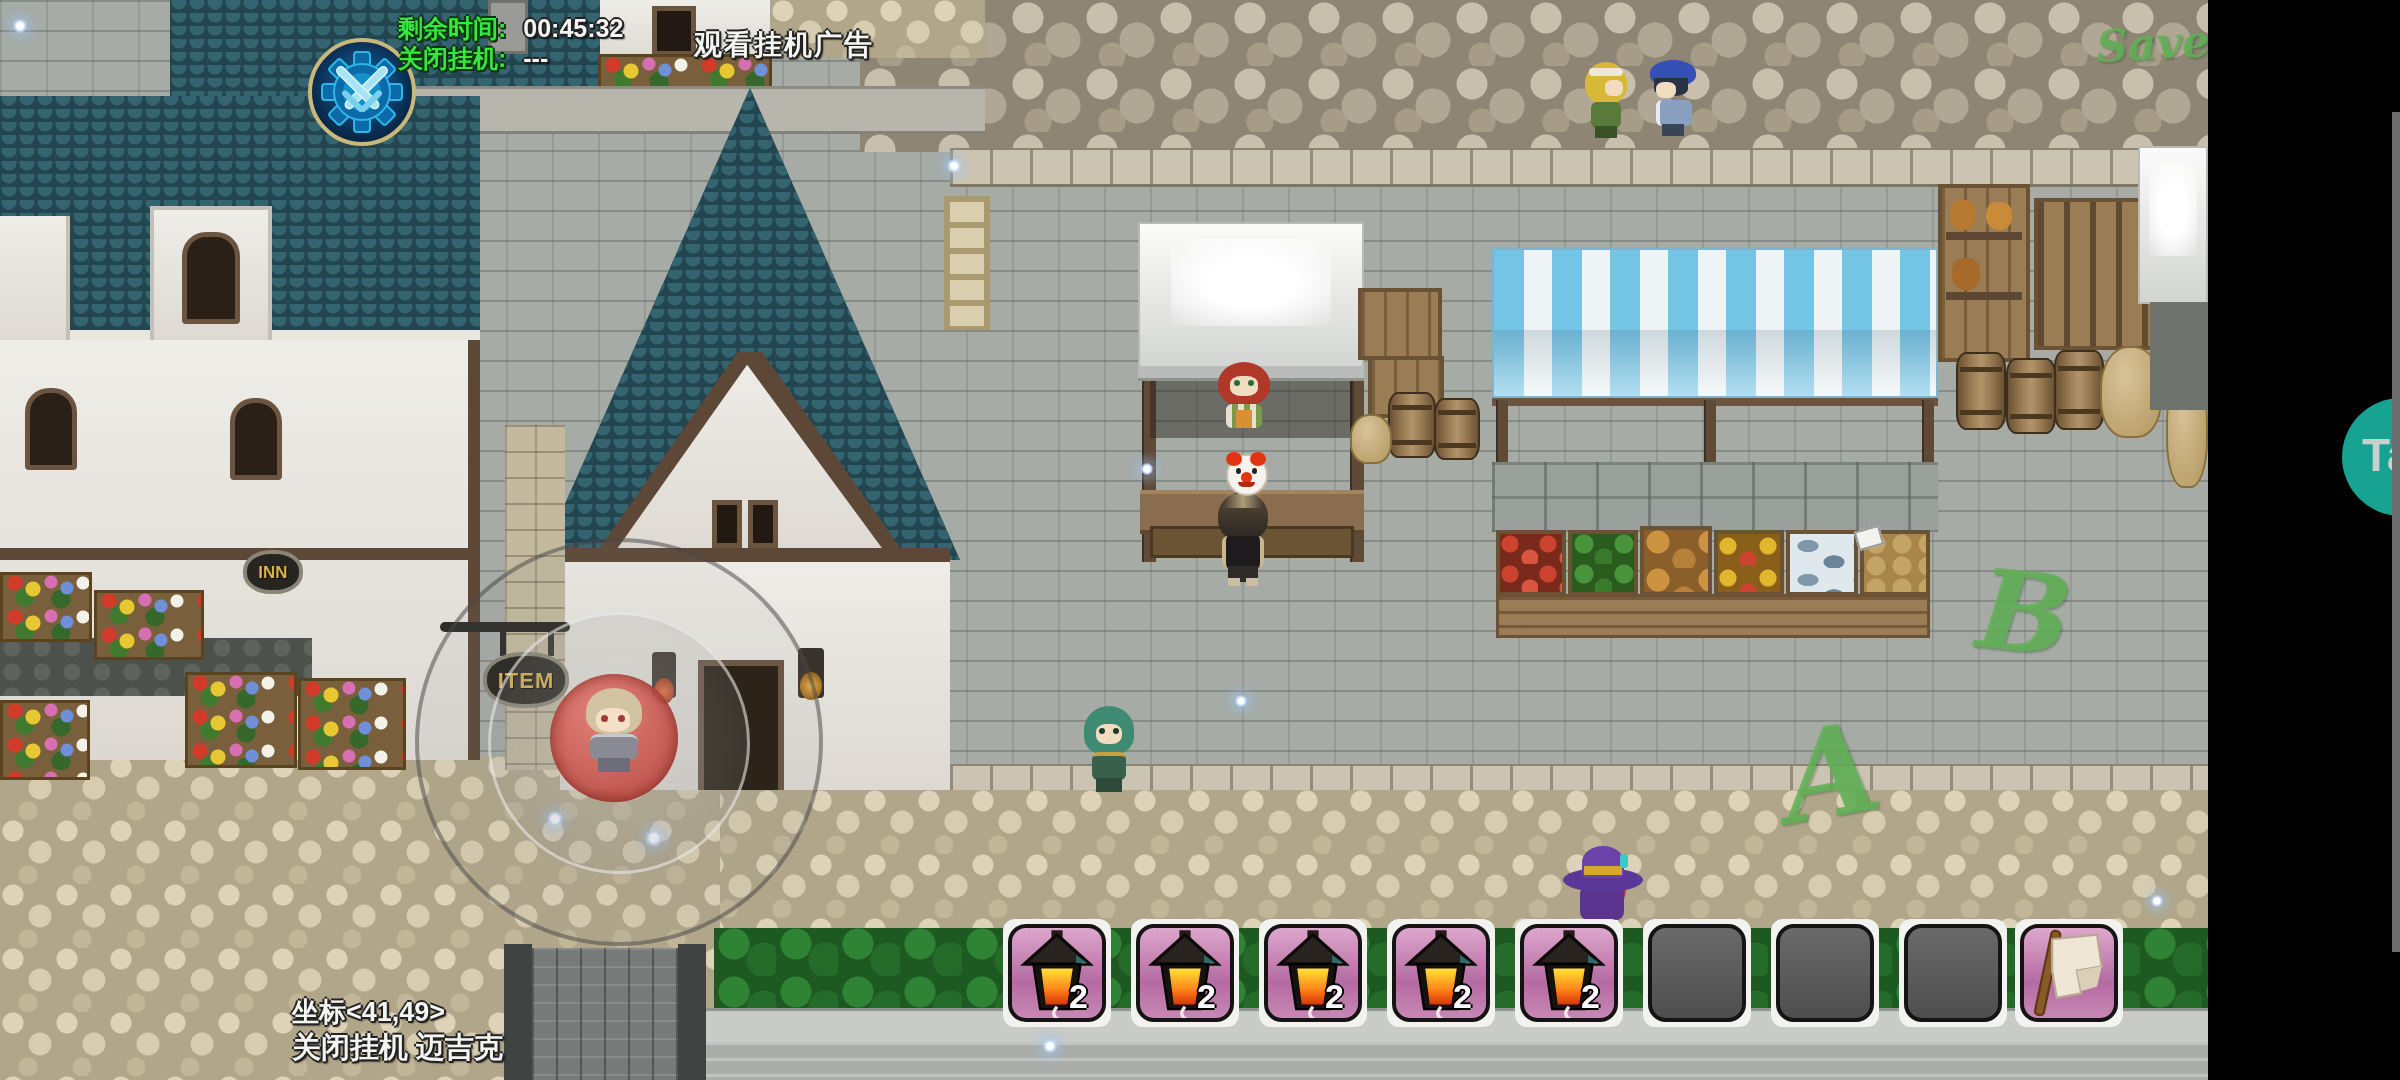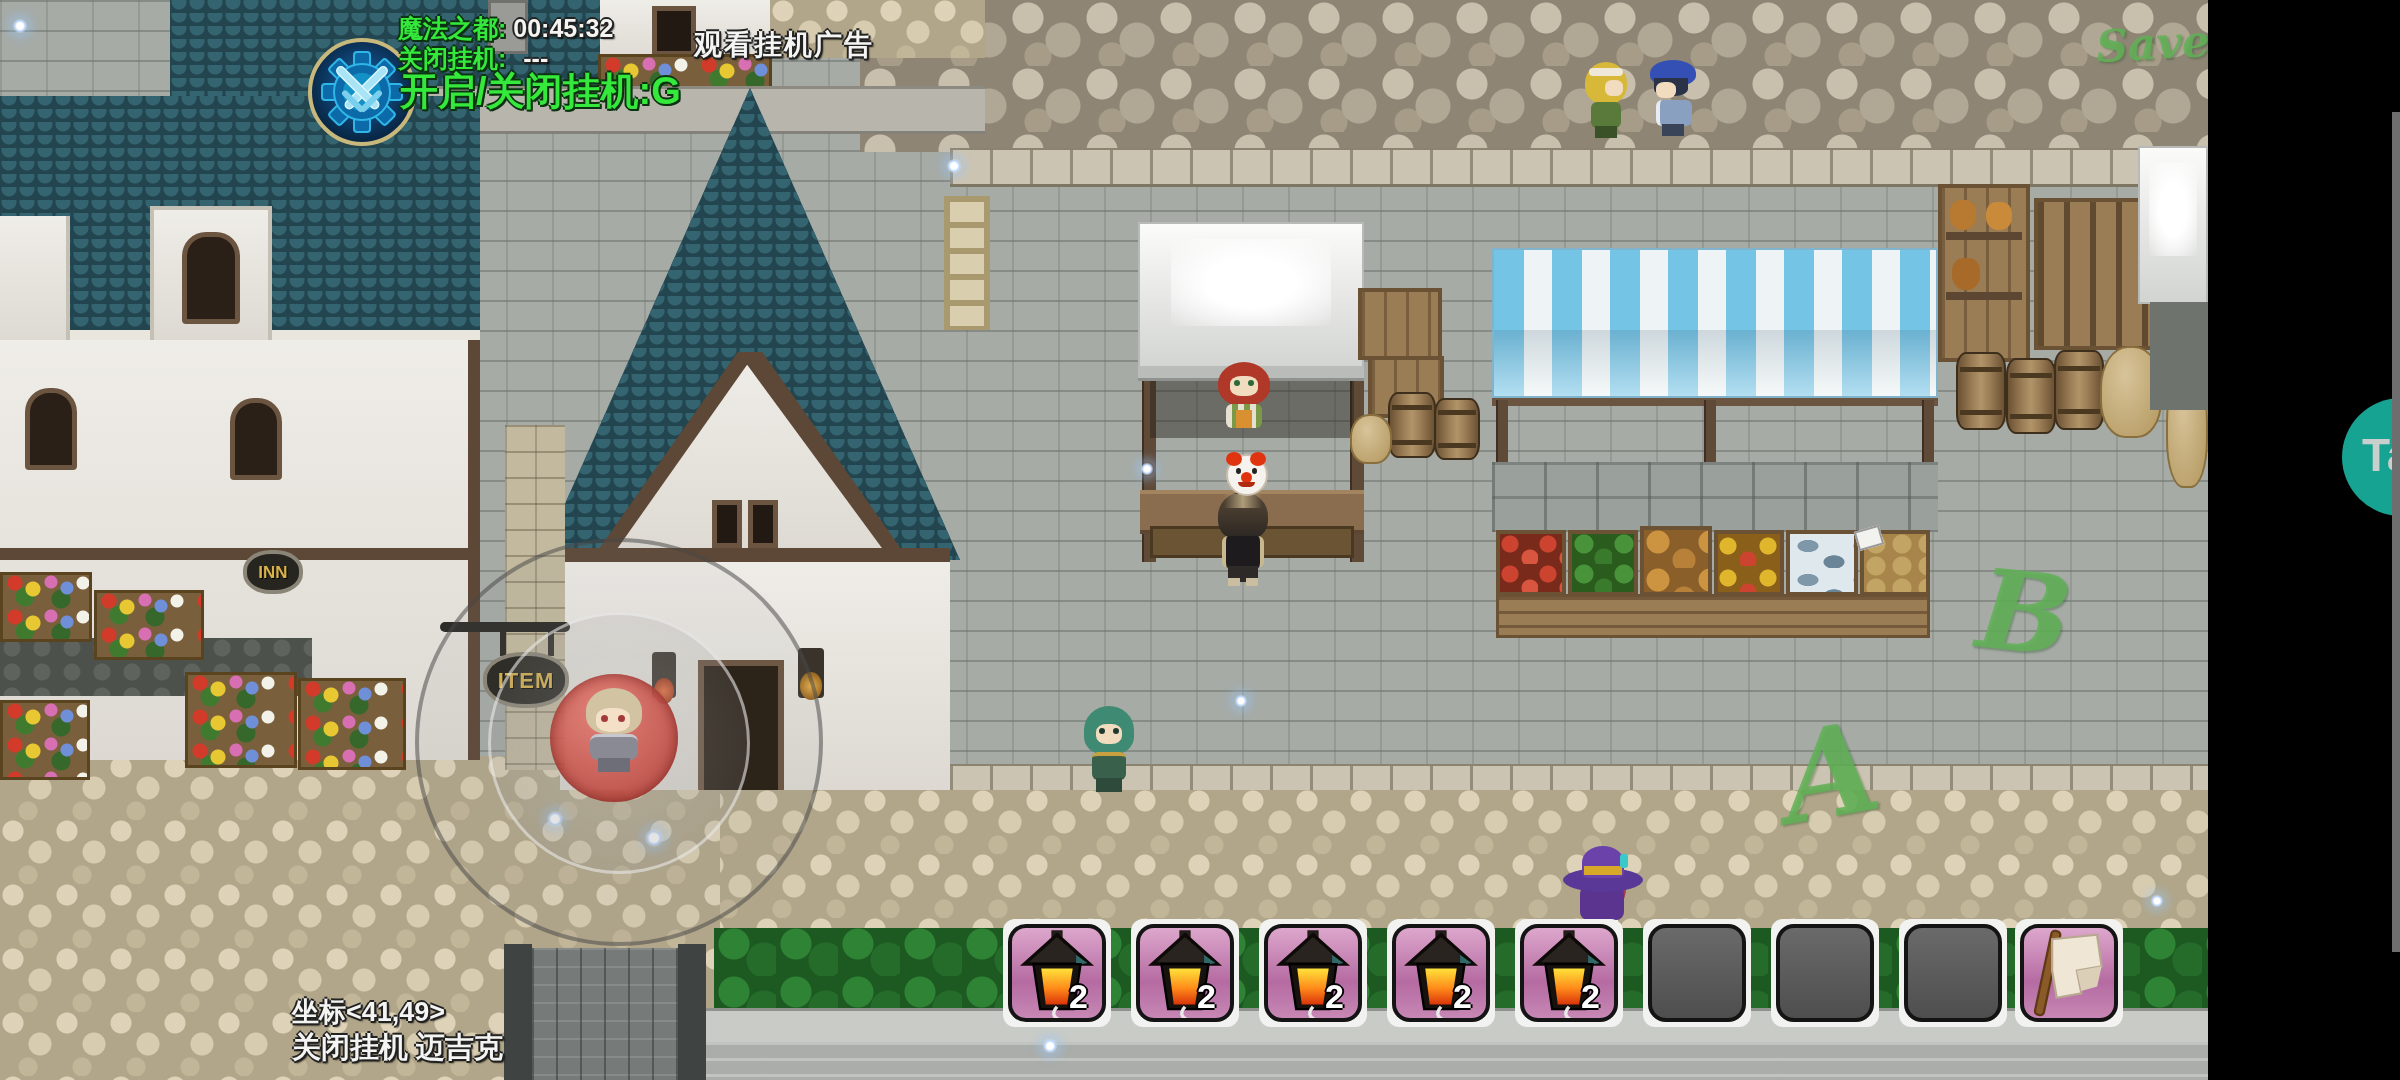--- a/index.html
+++ b/index.html
@@ -318,28 +318,27 @@
         <rect x="52" y="22" width="8" height="56" rx="4" fill="#a9e4f6" stroke="#d9f6ff" stroke-width="1.5"></rect>
         <rect x="42" y="66" width="28" height="6" rx="3" fill="#7ad0ec"></rect>
       </g>
       <g transform="rotate(-45 56 56)">
         <rect x="52" y="22" width="8" height="56" rx="4" fill="#a9e4f6" stroke="#d9f6ff" stroke-width="1.5"></rect>
         <rect x="42" y="66" width="28" height="6" rx="3" fill="#7ad0ec"></rect>
       </g>
     </svg>
   </div>
   <div class="abs" style="left:398px;top:12px;font-size:25px;">
-    <span class="hudGreen">魔法之都:</span>
-    <span class="hudWhite" style="">00:45:32</span>
+    <span class="hudGreen">剩余时间:</span>
+    <span class="hudWhite" style="margin-left:10px;">00:45:32</span>
   </div>
   <div class="abs" style="left:398px;top:42px;font-size:25px;">
     <span class="hudGreen">关闭挂机:</span>
     <span class="hudWhite" style="margin-left:10px;">---</span>
   </div>
-  <div class="abs hudGreen" style="left:400px;top:66px;font-size:38px;">开启/关闭挂机:G</div>
 
   <div class="abs hudWhite" style="left:694px;top:26px;font-size:28px;letter-spacing:2px;">观看挂机广告</div>
 
   <div class="abs hudWhite" style="left:292px;top:994px;font-size:27px;">坐标&lt;41,49&gt;</div>
   <div class="abs hudWhite" style="left:292px;top:1028px;font-size:29px;">关闭挂机 迈吉克</div>
 
   <div class="slot" style="left:1008px;top:924px;">
     <div class="bg"></div>
     <div class="body pink">
       <svg width="90" height="90" viewBox="0 0 70 80" style="position:absolute;left:0;top:0;">

